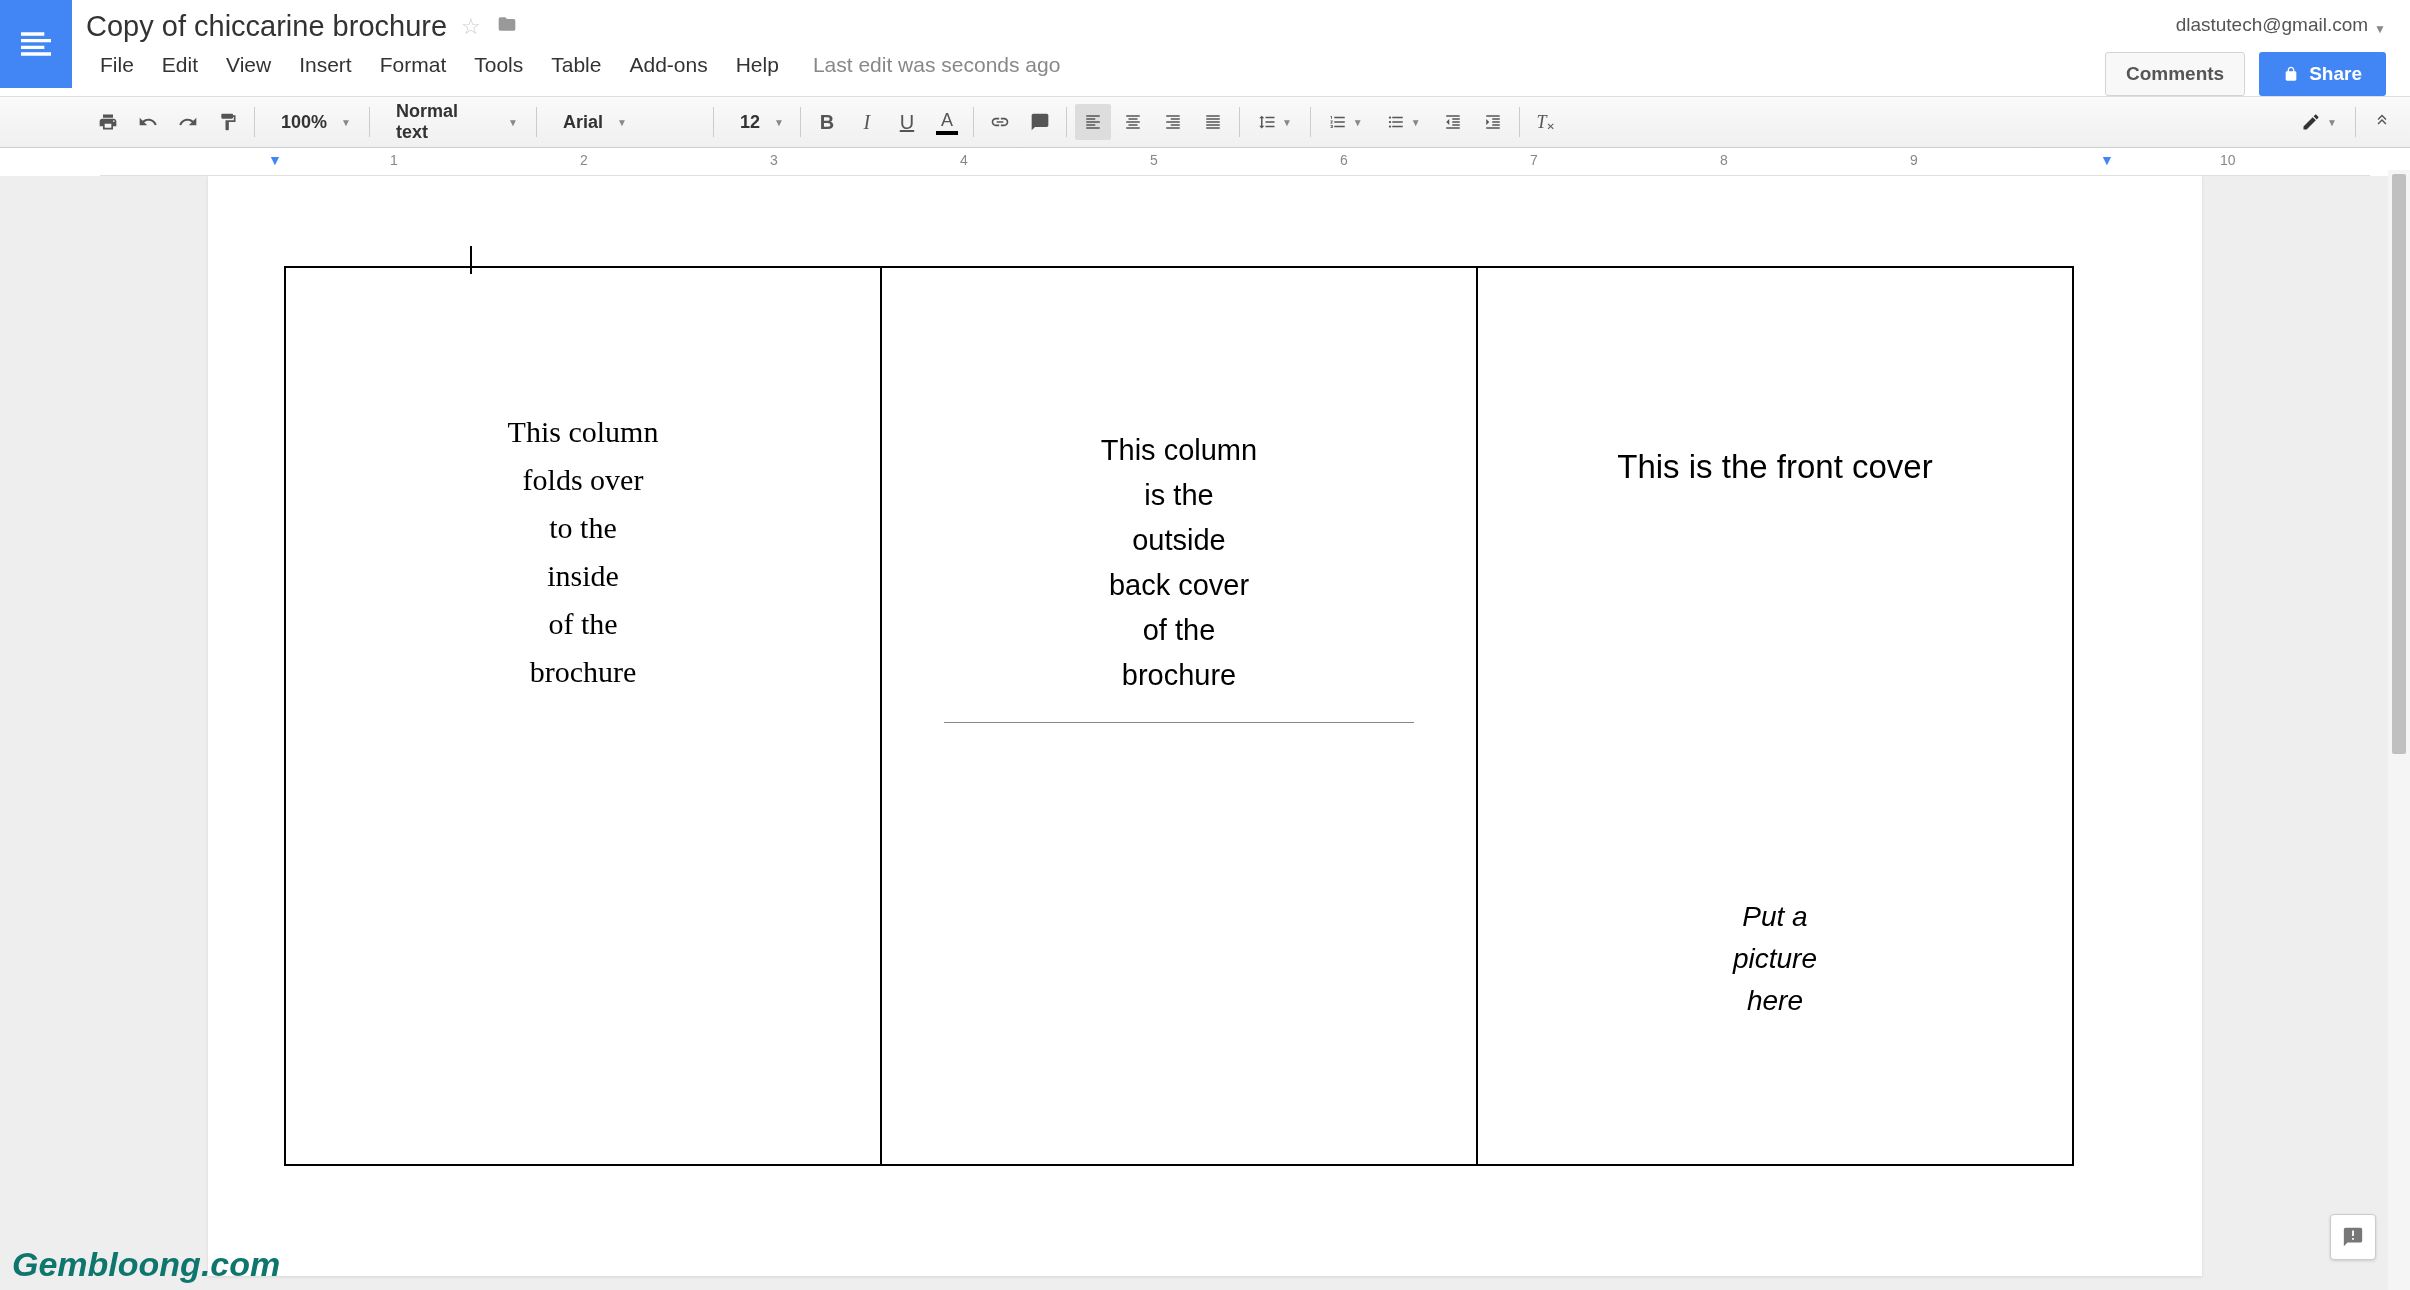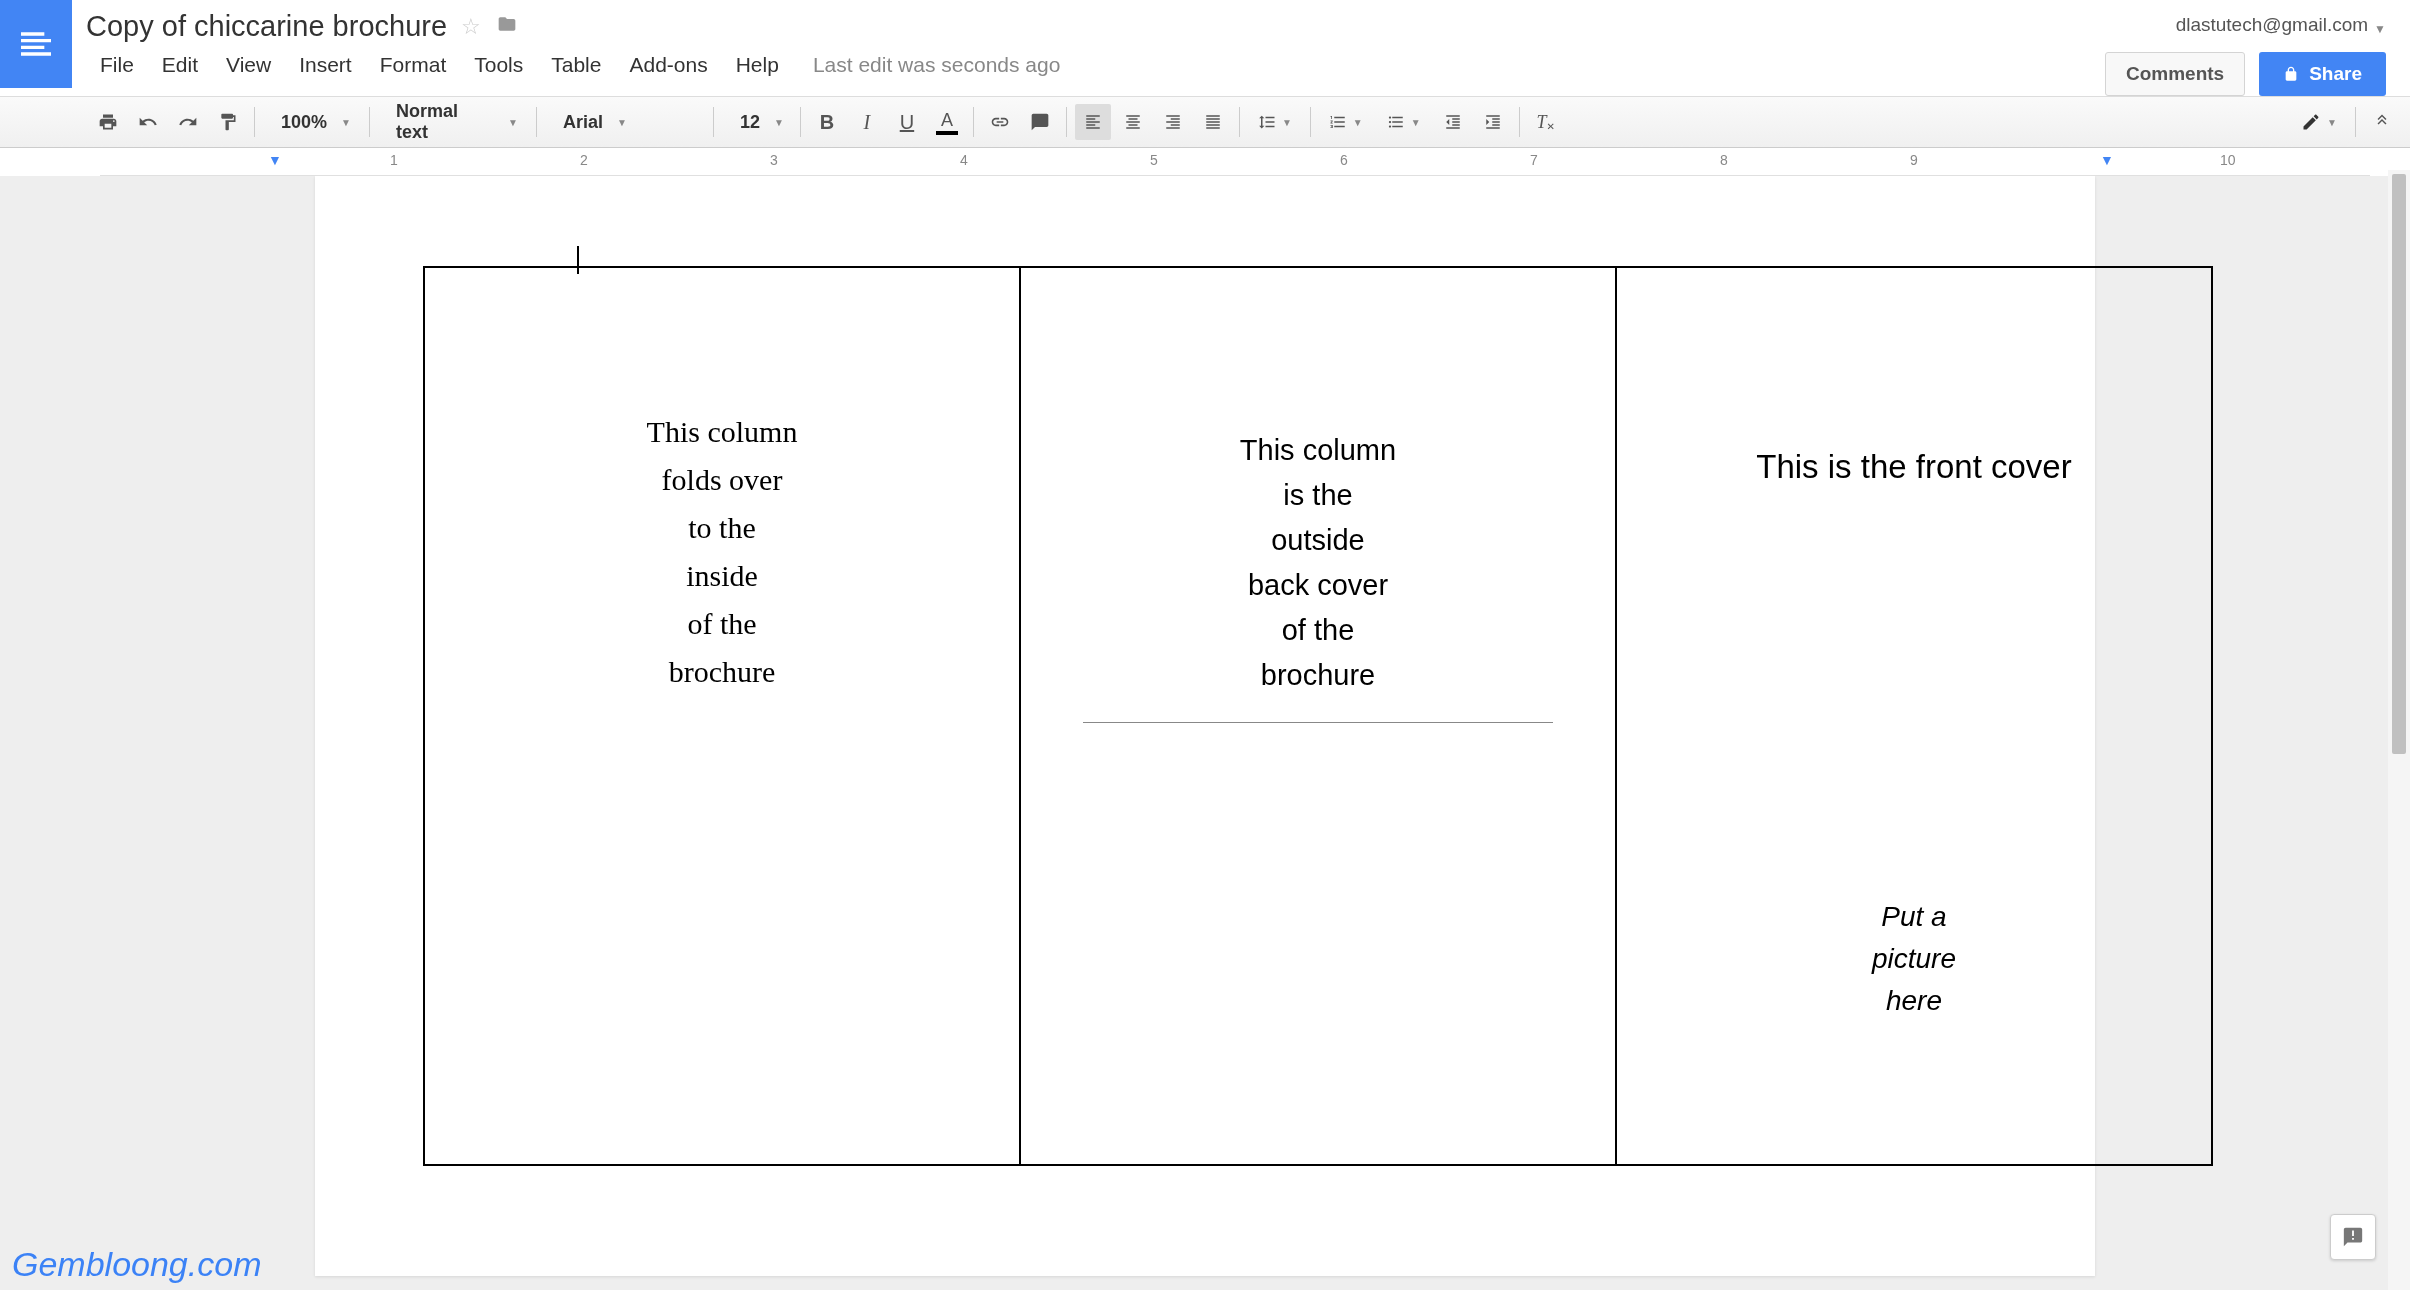--- a/index.html
+++ b/index.html
@@ -35,33 +35,33 @@
 .tb-arrow { font-size: 10px; color: #888; }
 .tb-spacer { flex: 1; }
 .btn-active { background: #ddd; border-radius: 2px; }
 
 
 .ruler { height: 28px; background: #fff; border-bottom: 1px solid #e0e0e0; position: relative; margin-left: 100px; margin-right: 40px; font-size: 14px; color: #888; }
 .ruler-mark { position: absolute; top: 4px; }
 
 
 .canvas { background: #eee; height: calc(100vh - 170px); overflow: auto; position: relative; }
-.page { background: #fff; margin: 0 auto; width: 1780px; min-height: 1100px; padding: 90px 80px 40px 108px; position: relative; box-shadow: 0 1px 3px rgba(0,0,0,0.1); }
+.page { background: #fff; margin: 0 auto; width: 1994px; min-height: 1100px; padding: 90px 80px 40px 76px; position: relative; box-shadow: 0 1px 3px rgba(0,0,0,0.1); }
 .cursor { position: absolute; top: 70px; left: 262px; width: 2px; height: 28px; background: #000; }
 .brochure-table { display: flex; border: 2px solid #000; width: 1790px; height: 900px; }
 .brochure-col { flex: 1; border-right: 2px solid #000; padding: 30px 20px; display: flex; flex-direction: column; align-items: center; }
 .brochure-col:last-child { border-right: none; }
 .col1-text { font-family: "Times New Roman", serif; font-size: 30px; text-align: center; line-height: 1.6; margin-top: 110px; }
 .col2-text { font-family: Arial; font-size: 29px; text-align: center; line-height: 1.55; margin-top: 130px; }
 .col2-hr { width: 85%; border: none; border-top: 1px solid #888; margin: 24px 0 16px; }
 .name-box { border: 2px solid #000; width: 560px; padding: 20px; text-align: center; font-family: Arial; font-size: 26px; font-weight: bold; line-height: 1.4; }
 .col3-text1 { font-family: Arial; font-size: 33px; text-align: center; margin-top: 150px; }
 .col3-text2 { font-family: Arial; font-size: 28px; text-align: center; line-height: 1.5; margin-top: 410px; font-style: italic; }
 
-.watermark { position: fixed; bottom: 6px; left: 12px; color: #3b82f6; font-size: 34px; font-style: italic; font-weight: normal; font-family: Arial; }
+.watermark { position: fixed; bottom: 6px; left: 12px; color: #0f766e; font-size: 34px; font-style: italic; font-weight: bold; font-family: Arial; }
 .explore { position: fixed; bottom: 30px; right: 34px; width: 46px; height: 46px; background: #fff; border: 1px solid #ccc; border-radius: 4px; display: flex; align-items: center; justify-content: center; box-shadow: 0 1px 3px rgba(0,0,0,0.15); }
 .scrollbar { position: fixed; right: 0; top: 170px; bottom: 0; width: 22px; background: #f5f5f5; }
 .scrollbar-thumb { background: #c0c0c0; width: 14px; margin: 4px auto; height: 580px; border-radius: 2px; }
 </style>
 </head>
 <body>
 
 <div class="header-row">
   <div class="docs-icon">
     <svg viewBox="0 0 24 24">

